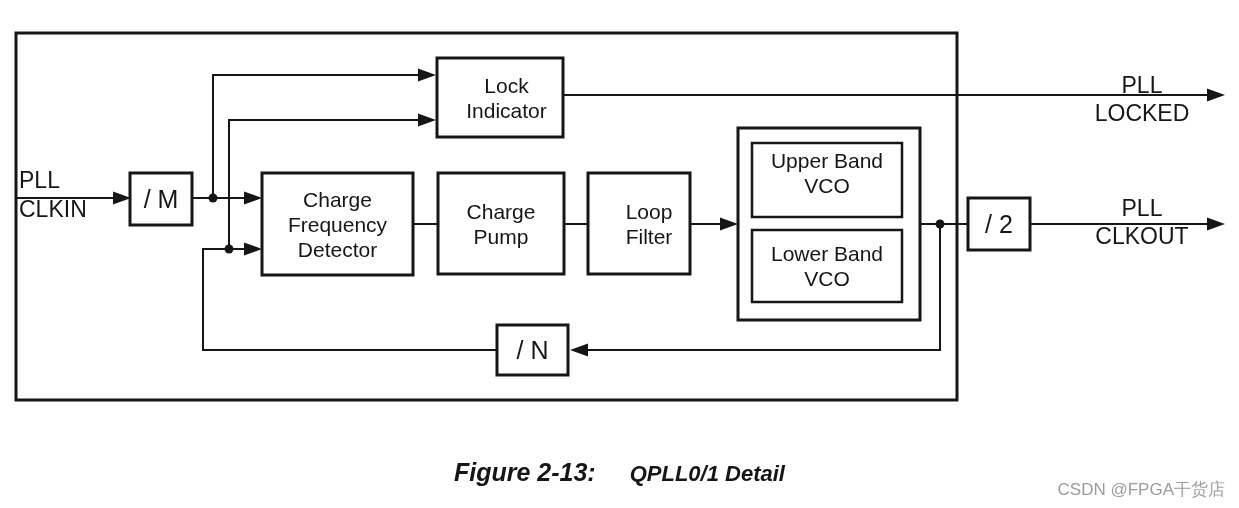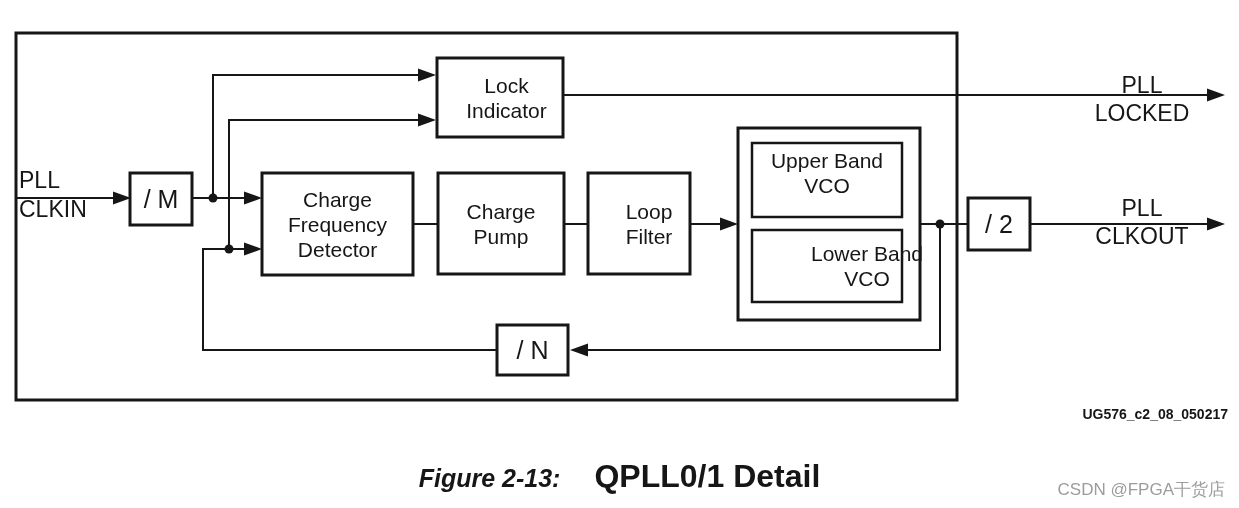--- a/index.html
+++ b/index.html
@@ -96,22 +96,23 @@
     text-align: center;
     color: #161616;
   }
   .caption .fig-label {
     font-style: italic;
     font-weight: bold;
     font-size: 25px;
   }
   .caption .fig-title {
     font-weight: bold;
-    font-size: 32px;
+    font-size: 22px;
     margin-left: 34px;
+    font-style: italic;
   }
   .watermark {
     position: absolute;
     left: 1000px;
     top: 478px;
     width: 225px;
     text-align: right;
     font-size: 17px;
     color: #9c9c9c;
     white-space: nowrap;
@@ -202,21 +203,21 @@
   <div class="lbl" style="left:588px; top:173px; width:122px; height:101px;">
     <span>Loop</span>
     <span>Filter</span>
   </div>
 
   <div class="lbl" style="left:752px; top:143px; width:150px; height:60px;text-align:right;">
     <span>Upper Band</span>
     <span>VCO</span>
   </div>
 
-  <div class="lbl" style="left:752px; top:230px; width:150px; height:72px;padding-left:40px;">
+  <div class="lbl" style="left:752px; top:230px; width:150px; height:72px;">
     <span>Lower Band</span>
     <span>VCO</span>
   </div>
 
   <div class="lbl lbl-div" style="left:497px; top:325px; width:71px; height:50px;">
     <span>/ N</span>
   </div>
 
   <div class="lbl lbl-div" style="left:968px; top:198px; width:62px; height:52px;">
     <span>/ 2</span>
@@ -230,21 +231,20 @@
   <div class="port" style="left:1062px; top:30px; width:160px;">
     <span>PLL</span>
     <span>LOCKED</span>
   </div>
 
   <div class="port" style="left:1062px; top:153px; width:160px;">
     <span>PLL</span>
     <span>CLKOUT</span>
   </div>
 
-  <div class="docref">UG576_c2_08_050217</div>
 
   <div class="caption">
     <span class="fig-label">Figure 2-13:</span><span class="fig-title">QPLL0/1 Detail</span>
   </div>
 
   <div class="watermark">CSDN @FPGA干货店</div>
 
 </div>
 
 </body></html>

